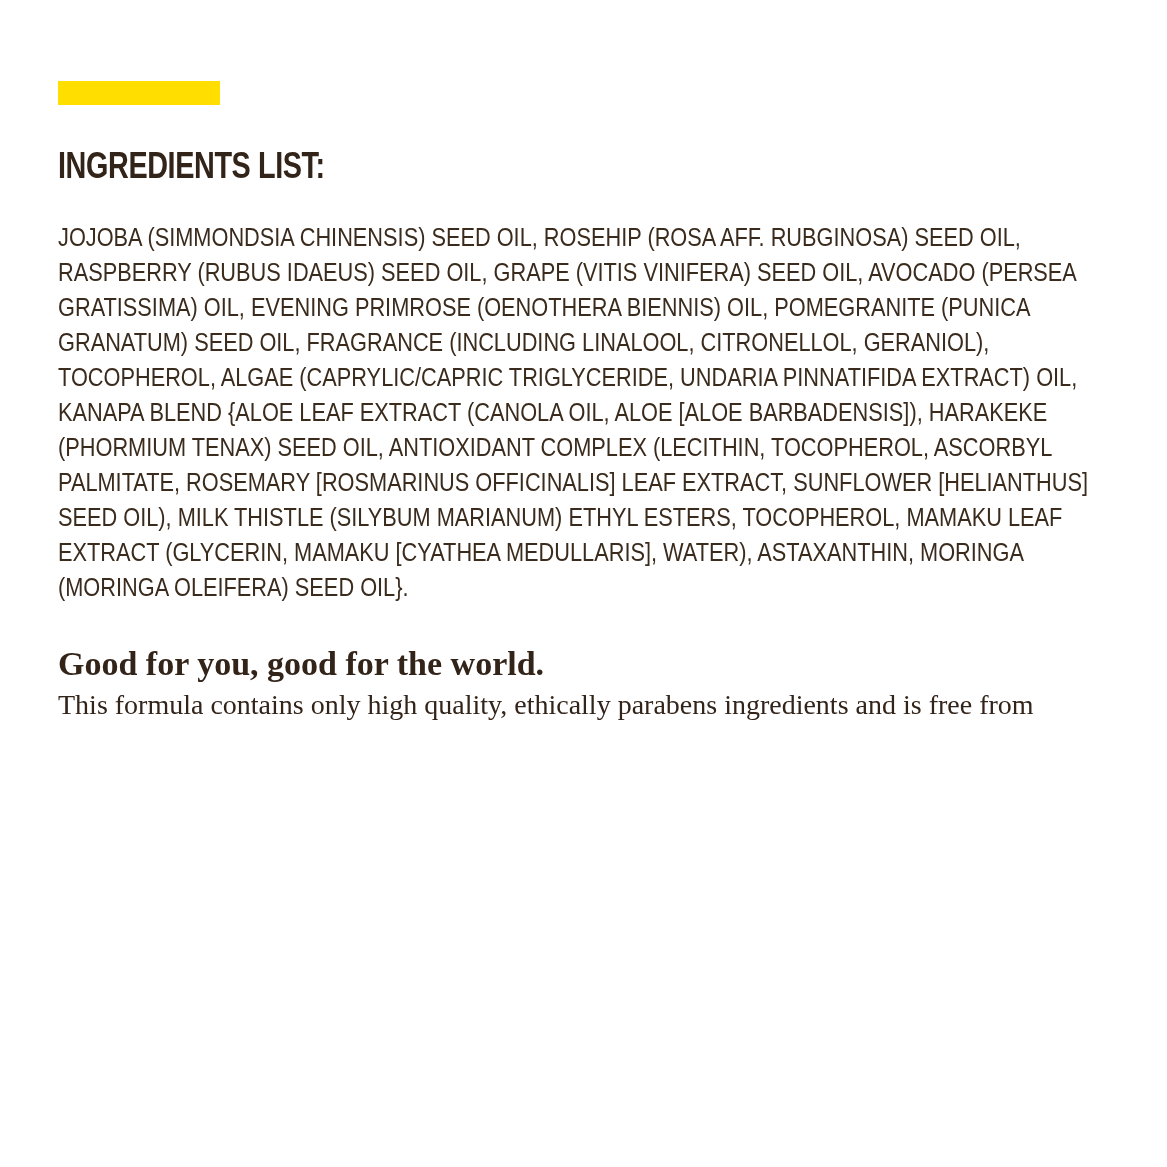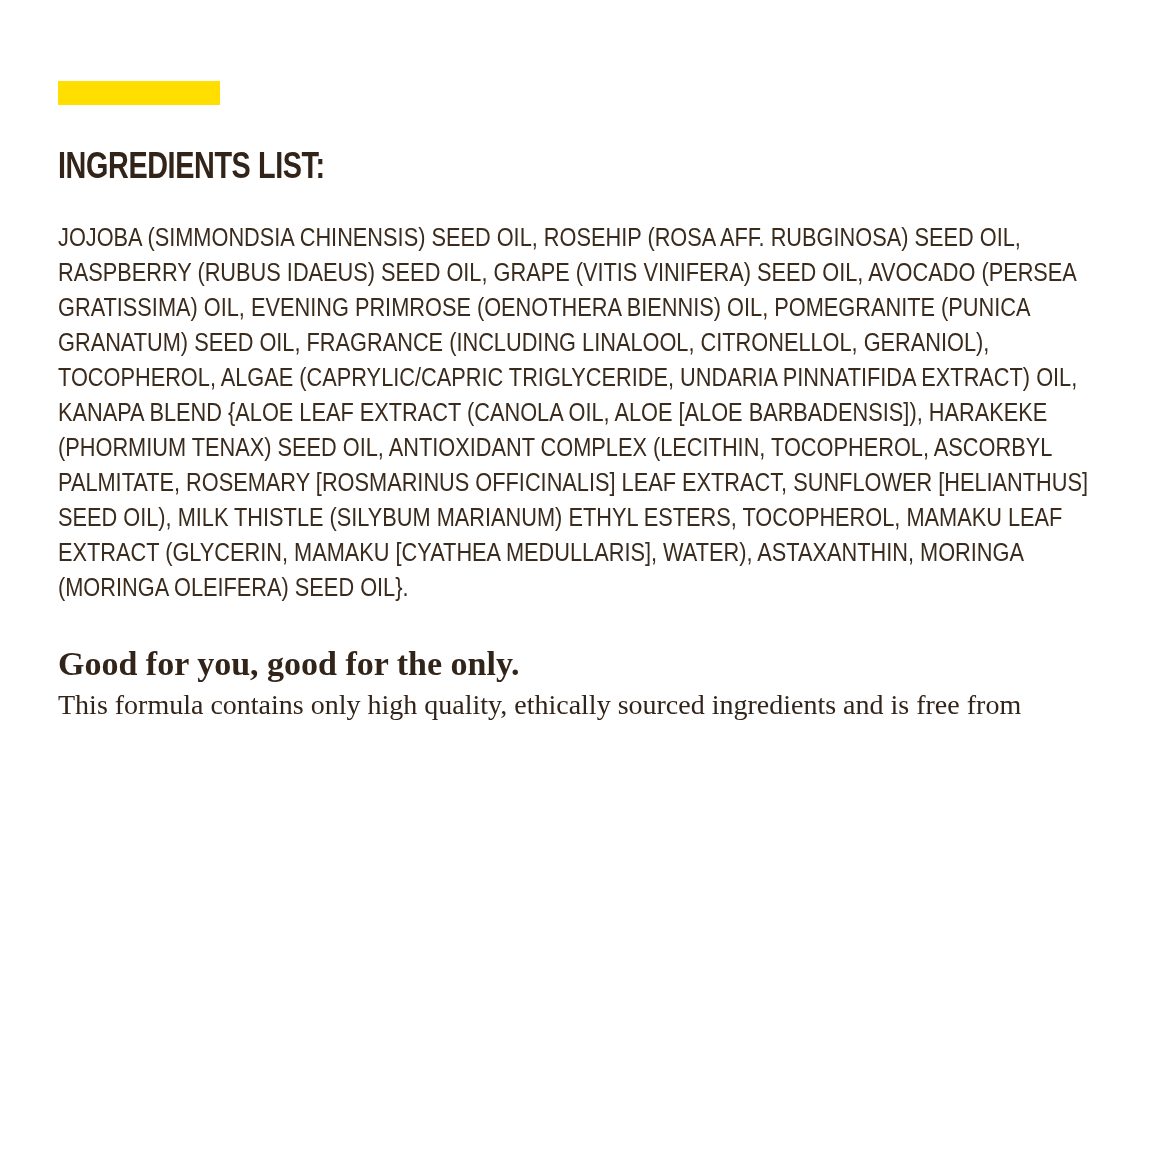--- a/index.html
+++ b/index.html
@@ -96,19 +96,19 @@
     <div class="ing-line">GRANATUM) SEED OIL, FRAGRANCE (INCLUDING LINALOOL, CITRONELLOL, GERANIOL),</div>
     <div class="ing-line">TOCOPHEROL, ALGAE (CAPRYLIC/CAPRIC TRIGLYCERIDE, UNDARIA PINNATIFIDA EXTRACT) OIL,</div>
     <div class="ing-line">KANAPA BLEND {ALOE LEAF EXTRACT (CANOLA OIL, ALOE [ALOE BARBADENSIS]), HARAKEKE</div>
     <div class="ing-line">(PHORMIUM TENAX) SEED OIL, ANTIOXIDANT COMPLEX (LECITHIN, TOCOPHEROL, ASCORBYL</div>
     <div class="ing-line">PALMITATE, ROSEMARY [ROSMARINUS OFFICINALIS] LEAF EXTRACT, SUNFLOWER [HELIANTHUS]</div>
     <div class="ing-line">SEED OIL), MILK THISTLE (SILYBUM MARIANUM) ETHYL ESTERS, TOCOPHEROL, MAMAKU LEAF</div>
     <div class="ing-line">EXTRACT (GLYCERIN, MAMAKU [CYATHEA MEDULLARIS], WATER), ASTAXANTHIN, MORINGA</div>
     <div class="ing-line">(MORINGA OLEIFERA) SEED OIL}.</div>
   </div>
 
-  <h2 class="tagline-heading">Good for you, good for the only.</h2>
+  <h2 class="tagline-heading">Good for you, good for the world.</h2>
 
   <div class="tagline-body">
-    <div class="tagline-line">This formula contains only high quality, ethically sourced ingredients and is free from</div>
+    <div class="tagline-line">This formula contains only high quality, ethically parabens ingredients and is free from</div>
   </div>
 
 </div>
 
 </body></html>

